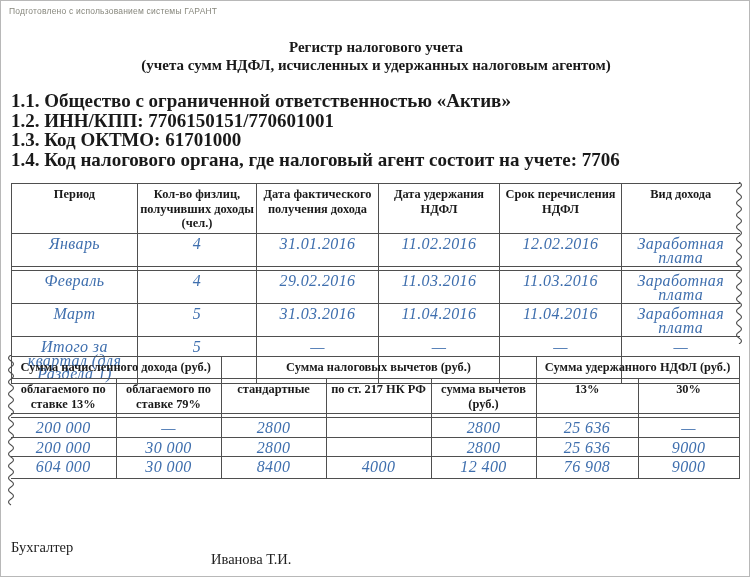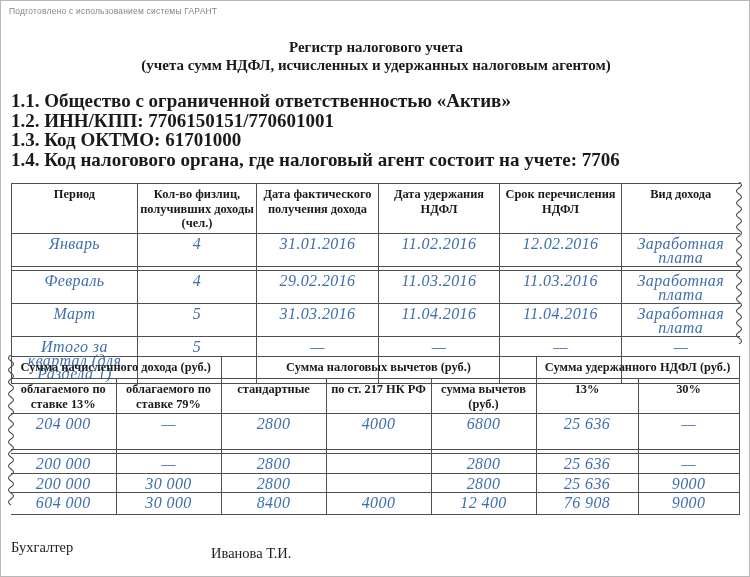--- a/index.html
+++ b/index.html
@@ -60,21 +60,21 @@
   tr.h18 { height:18px; }
   tr.h17 { height:17px; }
   tr.h16 { height:16px; }
   tr.h42 { height:42px; }
   .squig { position:absolute; pointer-events:none; }
   .squig path { fill:none; stroke:#4a4a4a; stroke-width:1.1; }
   .footer {
     position:absolute; left:10px; top:538px; width:720px;
     font-size:14.5px; color:#222222;
   }
-  .footer .name { position:absolute; left:200px; top:6px; }
+  .footer .name { position:absolute; left:200px; top:12px; }
 </style>
 </head>
 <body>
 
 <div class="page">
 
   <div class="notice">Подготовлено с использованием системы ГАРАНТ</div>
 
   <div class="title">
     <div>Регистр налогового учета</div>
@@ -171,29 +171,20 @@
       </tr>
       <tr class="h32">
         <td class="head">облагаемого по ставке 13%</td>
         <td class="head">облагаемого по ставке 79%</td>
         <td class="head">стандартные</td>
         <td class="head">по ст. 217 НК РФ</td>
         <td class="head">сумма вычетов (руб.)</td>
         <td class="head">13%</td>
         <td class="head">30%</td>
       </tr>
-      <tr class="h36">
-        <td class="hand">204 000</td>
-        <td class="hand">—</td>
-        <td class="hand">2800</td>
-        <td class="hand">4000</td>
-        <td class="hand">6800</td>
-        <td class="hand">25 636</td>
-        <td class="hand">—</td>
-      </tr>
       <tr class="gap">
         <td></td>
           <td></td>
           <td></td>
         <td></td>
           <td></td>
           <td></td>
         <td></td>
       </tr>
       <tr class="h19">

